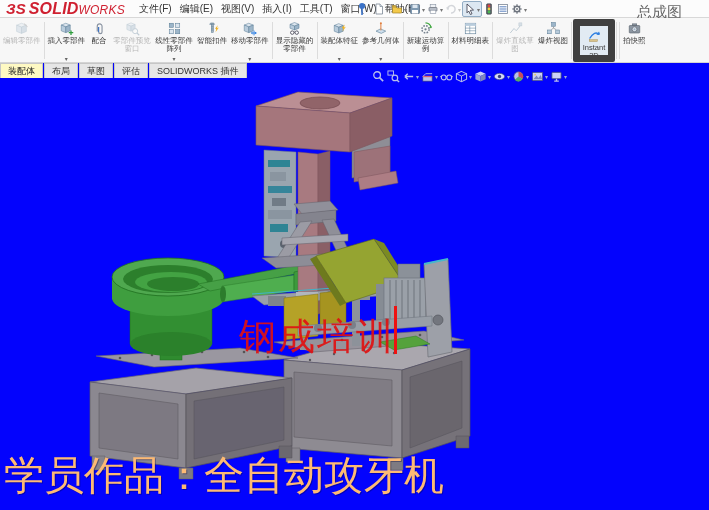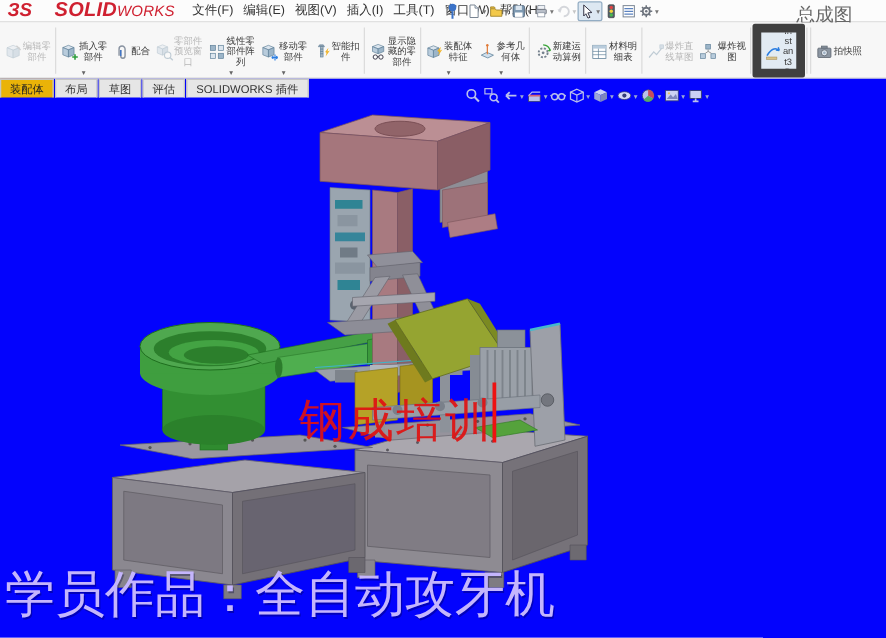--- a/index.html
+++ b/index.html
@@ -3,38 +3,38 @@
 <meta charset="utf-8">
 <style>
   *{margin:0;padding:0;box-sizing:border-box}
   html,body{width:709px;height:510px;overflow:hidden}
   body{position:relative;font-family:"Liberation Sans",sans-serif;background:#ffffff}
 
   
   .menubar{position:absolute;top:0;left:0;width:709px;height:18px;background:#fcfcfc;
            border-bottom:1px solid #d8d8d8;display:flex;align-items:center}
   .logo{display:flex;align-items:baseline;padding:0 10px 0 6px;white-space:nowrap}
-  .logo .mark{font-style:italic;font-weight:bold;color:#cf2030;font-size:15px;margin-right:18px}
+  .logo .mark{font-style:italic;font-weight:bold;color:#cf2030;font-size:15px;margin-right:3px}
   .logo .solid{font-style:italic;font-weight:bold;color:#cf2030;font-size:16px;letter-spacing:.2px}
   .logo .works{font-style:italic;color:#cf2030;font-size:12px;letter-spacing:.2px}
   .menus{display:flex;align-items:center}
   .menu-item{font-size:10px;color:#333;padding:0 4px;line-height:18px;white-space:nowrap;cursor:default}
   .pin{position:absolute;left:357px;top:2px;width:10px;height:14px}
   .qat{position:absolute;left:372px;top:1px;display:flex;align-items:center;height:16px}
   .qat-btn{display:flex;align-items:center;padding:0 1px;height:16px}
   .qat-btn.pressed{border:1px solid #93adc4;background:#dde8f2;border-radius:2px}
   .qat-btn.disabled{opacity:.4}
   .qicon{width:12px;height:12px}
   .qat .caret{font-size:6px;color:#777;margin-left:1px}
   .doc-title{position:absolute;left:637px;top:3px;font-size:15px;color:#666;white-space:nowrap}
 
   
   .ribbon{position:absolute;top:18px;left:0;width:709px;height:45px;background:#f7f7f7;
           border-bottom:1px solid #d4d4d4;display:flex;align-items:stretch;padding:1px 1px 0 1px}
-  .rbtn{position:relative;display:flex;flex-direction:row;align-items:center;
+  .rbtn{position:relative;display:flex;flex-direction:column;align-items:center;
         padding:2px 2px 1px 2px;min-width:24px;max-width:42px;overflow:hidden}
   .ricon{width:15px;height:15px;flex:none}
   .rlbl{font-size:7.5px;line-height:1.08;color:#3a3a3a;text-align:center;word-break:break-all;margin-top:1px}
   .rbtn .caret{position:absolute;bottom:0;left:50%;transform:translateX(-50%);font-size:6px;color:#666;line-height:1}
   .rbtn.disabled{opacity:.35}
   .rbtn.active{background:#e2ebf3;border:7px solid #404040;border-radius:2px}
   .rsep{width:1px;background:#dcdcdc;margin:3px 1px;flex:none}
 
   
   .viewport{position:absolute;top:63px;left:0;width:709px;height:447px;background:#0303fd;overflow:hidden}
@@ -46,21 +46,21 @@
   .watermark{position:absolute;left:239px;top:249px;font-family:"Liberation Serif",serif;
              font-size:37px;letter-spacing:2px;opacity:.92;white-space:nowrap}
   .caption{position:absolute;left:4px;top:385px;font-family:"Liberation Serif",serif;
            font-size:40px;letter-spacing:0;white-space:nowrap;
            text-shadow:1px 1px 0 rgba(0,0,60,.35)}
 
   
   .tabbar{position:absolute;top:63px;left:0;height:15px;display:flex}
   .tab{height:15px;padding:0 7px;font-size:9px;line-height:14px;color:#333;background:#e6e6e6;
        border:1px solid #c6c6c6;border-bottom:none;margin-right:1px;white-space:nowrap;cursor:default}
-  .tab.active{background:#eab308;color:#222}
+  .tab.active{background:#fef9c3;color:#222}
 </style>
 </head>
 <body>
 
 <svg width="0" height="0" style="position:absolute" aria-hidden="true">
   <defs>
     <symbol id="p-pin" viewBox="0 0 10 14">
       <circle cx="5" cy="4" r="3" fill="#3a72c8"></circle>
         <path d="M5 7 V13" stroke="#3a72c8" stroke-width="1.6"></path>
     </symbol>
@@ -388,32 +388,32 @@
     <div class="rbtn">
       <svg class="ricon">
         <use href="#r-pattern" xlink:href="#r-pattern"></use>
       </svg>
       <div class="rlbl">线性零部件阵列</div>
       <span class="caret">▾</span>
     </div>
 
     <div class="rbtn">
       <svg class="ricon">
+        <use href="#r-fastener" xlink:href="#r-fastener"></use>
+      </svg>
+      <div class="rlbl">智能扣件</div>
+
+    </div>
+
+    <div class="rbtn">
+      <svg class="ricon">
         <use href="#r-move" xlink:href="#r-move"></use>
       </svg>
       <div class="rlbl">移动零部件</div>
       <span class="caret">▾</span>
-    </div>
-
-    <div class="rbtn">
-      <svg class="ricon">
-        <use href="#r-fastener" xlink:href="#r-fastener"></use>
-      </svg>
-      <div class="rlbl">智能扣件</div>
-
     </div>
   <div class="rsep"></div>
     <div class="rbtn">
       <svg class="ricon">
         <use href="#r-showhidden" xlink:href="#r-showhidden"></use>
       </svg>
       <div class="rlbl">显示隐藏的零部件</div>
 
     </div>
   <div class="rsep"></div>
@@ -696,21 +696,21 @@
 
       <div class="hud-btn">
         <svg class="hicon">
           <use href="#h-monitor" xlink:href="#h-monitor"></use>
         </svg>
         <span class="caret">▾</span>
       </div>
     </div>
 
   <div class="watermark" style="color: rgb(224, 18, 18);">钢成培训</div>
-  <div class="caption" style="color: #c4b5fd;">学员作品：全自动攻牙机</div>
+  <div class="caption" style="color: #fdba74;">学员作品：全自动攻牙机</div>
 </div>
 
 <div class="tabbar">
 
     <div class="tab active">装配体</div>
 
     <div class="tab">布局</div>
 
     <div class="tab">草图</div>
 

